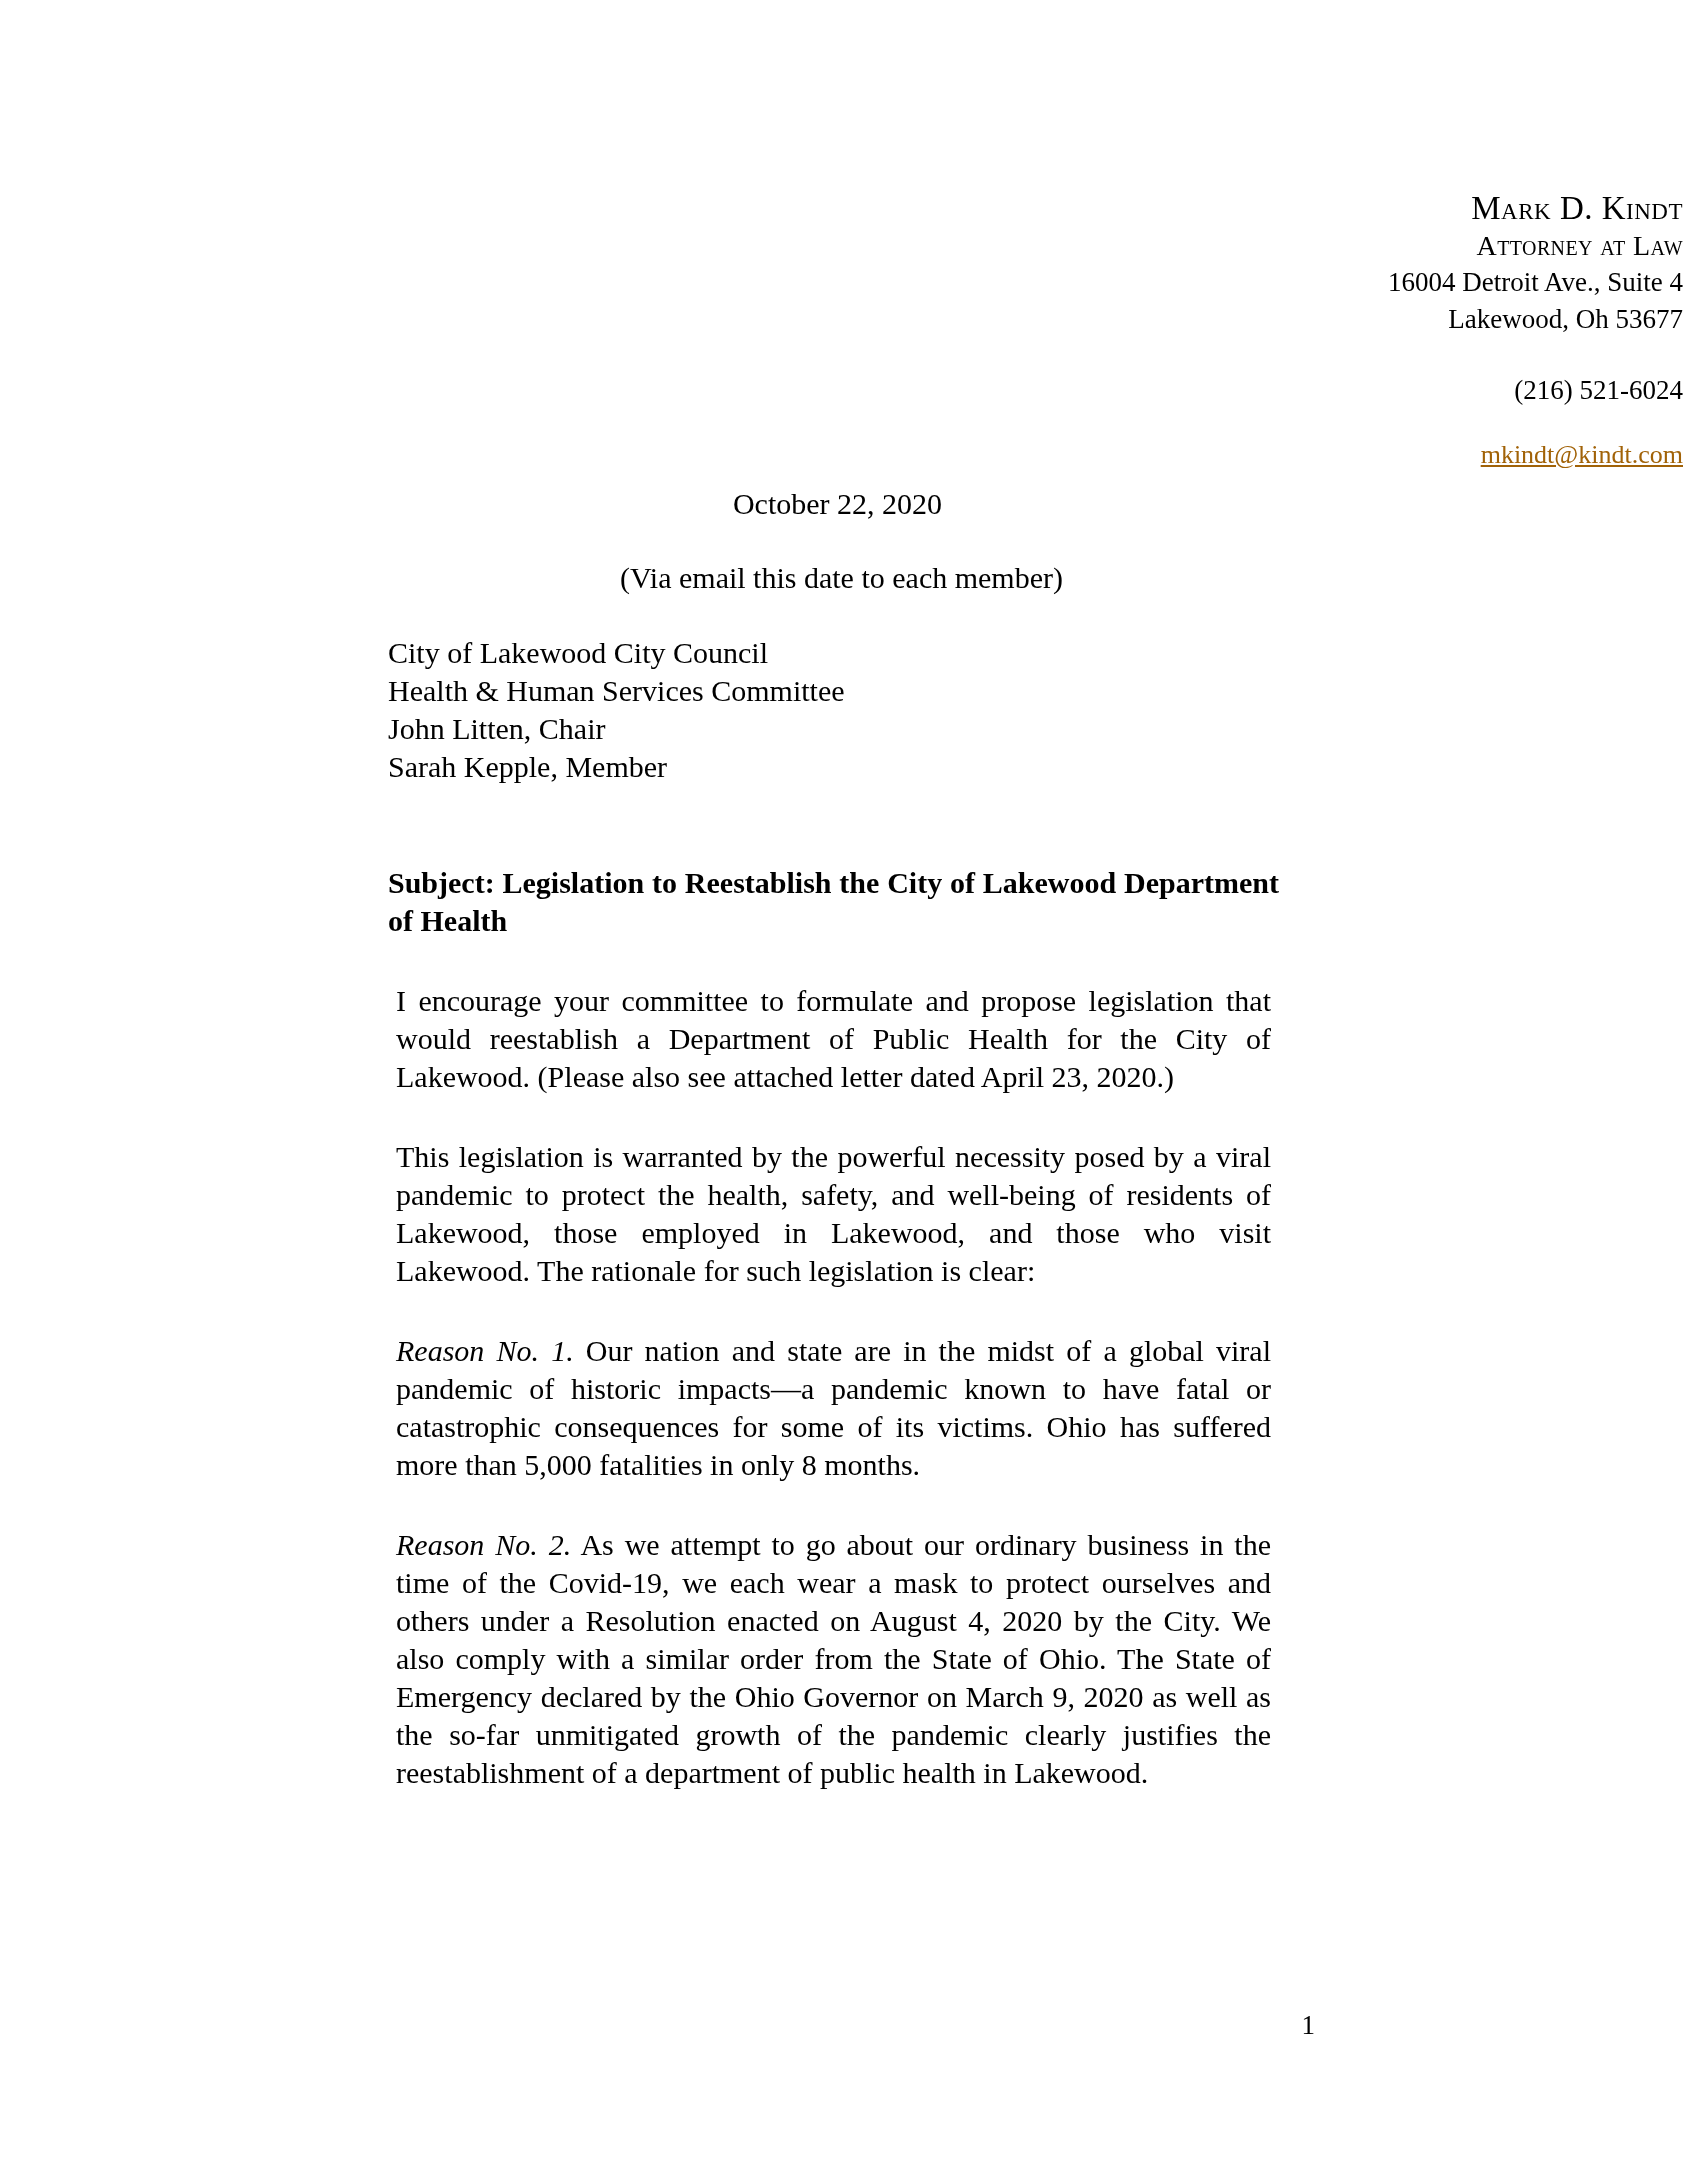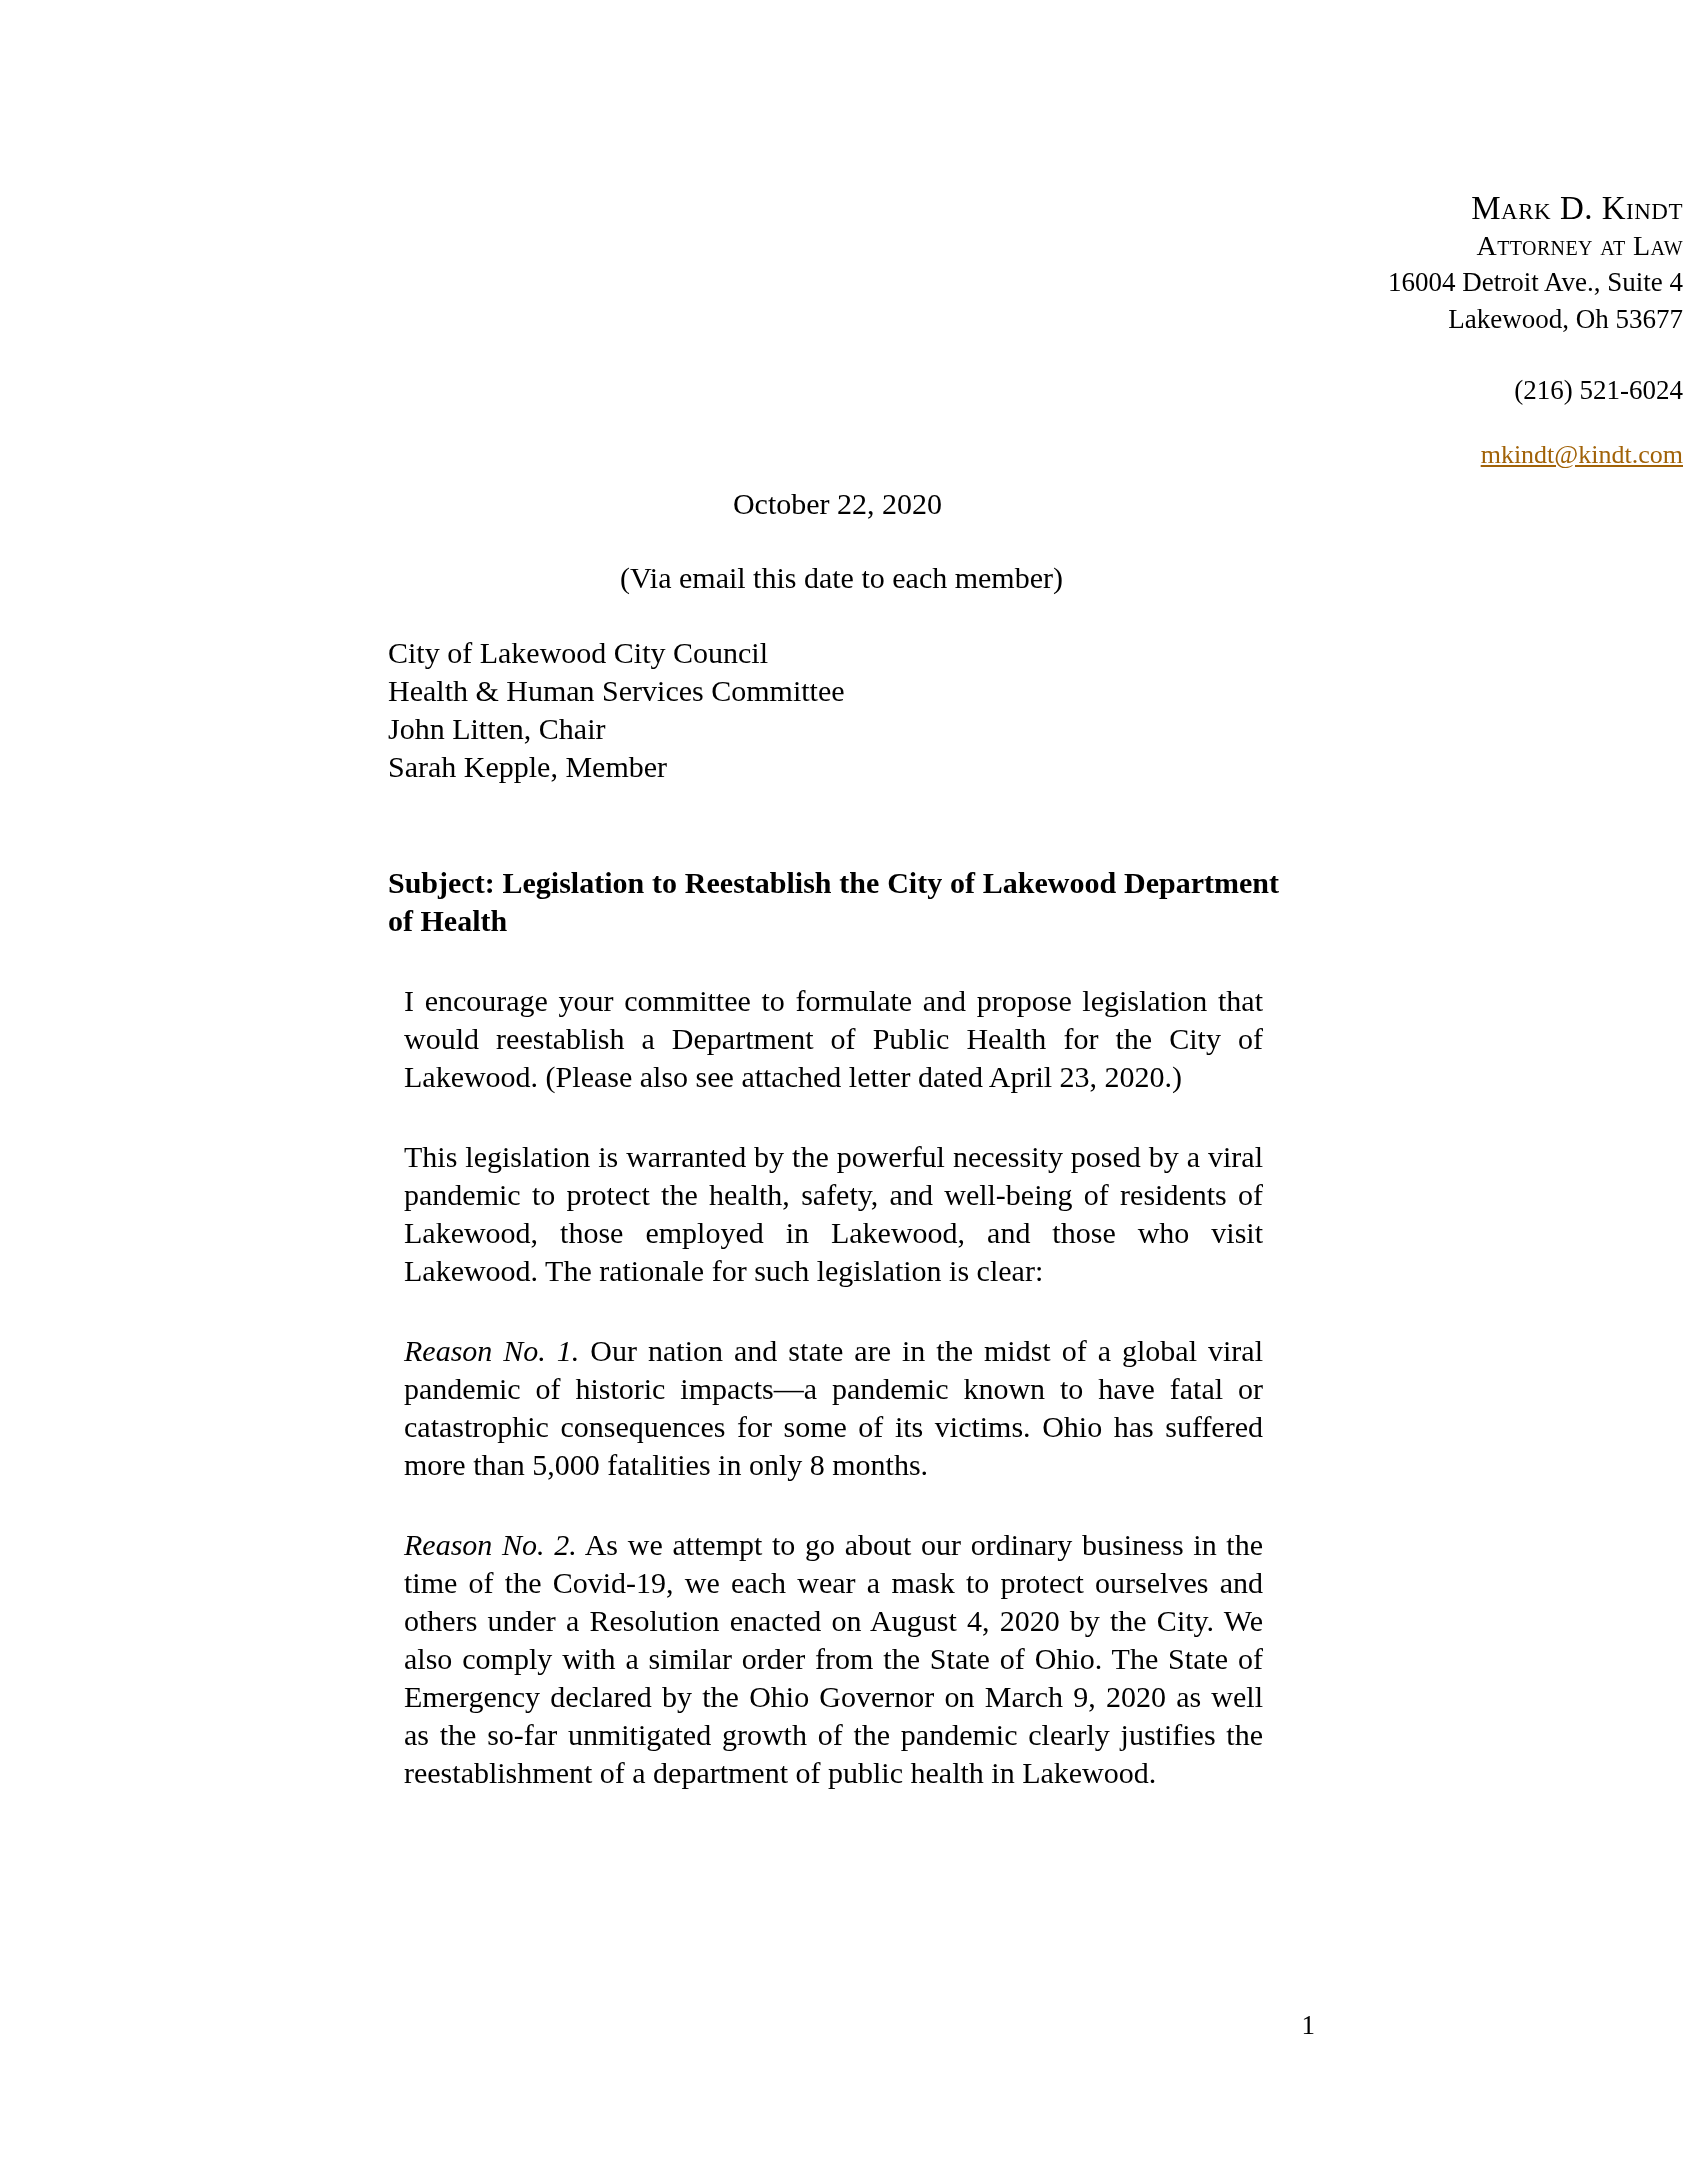--- a/index.html
+++ b/index.html
@@ -100,21 +100,21 @@
 
   .subject {
     margin-top: 78px;
     font-weight: bold;
     text-align: justify;
     text-align-last: left;
     line-height: 38px;
   }
 
   p.para {
-    margin: 16px;
+    margin: 8px;
     margin-top: 42px;
     text-align: justify;
     text-align-last: left;
     line-height: 38px;
   }
   .reason-label {
     font-style: italic;
   }
 
   

